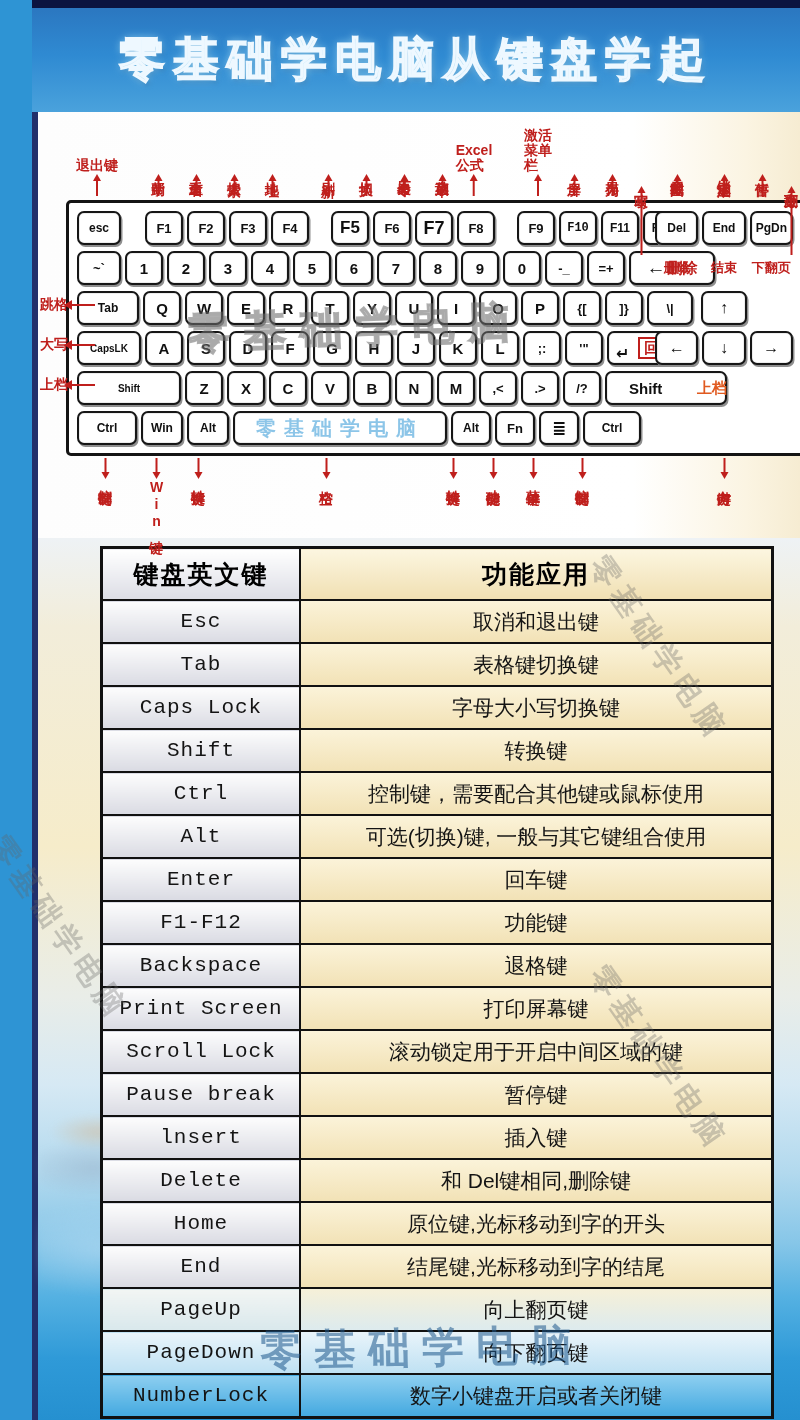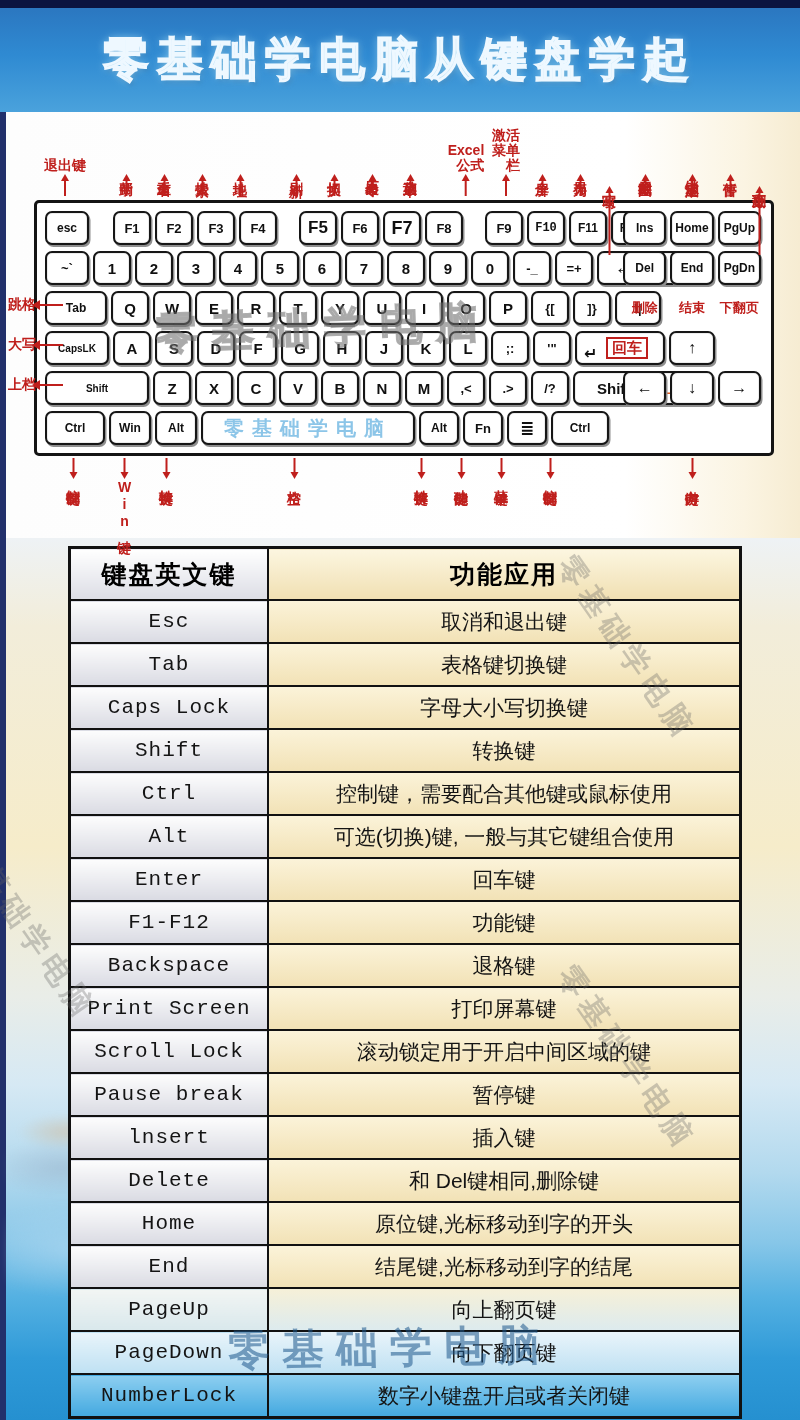--- a/index.html
+++ b/index.html
@@ -1,18 +1,18 @@
 <!DOCTYPE html>
 <html><head>
 <meta charset="utf-8">
 <style>
   html,body{margin:0;padding:0;}
   body{width:800px;height:1420px;overflow:hidden;position:relative;
        font-family:"Liberation Sans","DejaVu Sans",sans-serif;background:#2e94d4;}
-  .poster{position:absolute;inset:0;}
+  .poster{position:absolute;inset:0;padding-left:32px;}
 
   
   .top-strip{height:8px;background:#0b1440;}
   .sky{height:104px;background:linear-gradient(180deg,#2b77c0 0%,#2f8ad2 45%,#4aa2dc 100%);
        display:flex;align-items:center;justify-content:center;}
   .sky h1{margin:0;font-size:46px;font-weight:bold;letter-spacing:8px;color:#bfe4f7;
        -webkit-text-stroke:1.5px #eef8ff;
        text-shadow:0 0 9px rgba(150,210,240,.95),2px 3px 4px rgba(30,100,160,.55);}
 
   
@@ -38,21 +38,21 @@
   .k-enter .enter-box{border:2px solid #bf1f1c;color:#bf1f1c;font-size:15px;font-weight:bold;
        padding:0 4px;line-height:18px;margin-left:14px;}
   .k-enter .enter-arrow{position:absolute;left:7px;bottom:0px;font-size:16px;color:#111;}
   .k-rshift .red-ann{position:absolute;right:-2px;top:6px;color:#e05a20;font-size:15px;font-weight:bold;}
   .k-space .space-wm{color:#79bce4;font-size:20px;font-weight:bold;letter-spacing:8px;opacity:.85;}
 
   
   .ann-top{position:absolute;display:flex;flex-direction:column;align-items:center;
        bottom:342px;transform:translateX(-50%);z-index:7;}
   .ann-top.long{bottom:283px;}
-  .ann-lab{color:#bf1f1c;font-weight:bold;font-size:14px;line-height:15px;text-align:right;}
+  .ann-lab{color:#bf1f1c;font-weight:bold;font-size:14px;line-height:15px;text-align:left;}
   .vtext{writing-mode:vertical-lr;text-orientation:upright;letter-spacing:1px;}
   .mline{white-space:pre-line;}
   .tri-up{width:0;height:0;border-left:4px solid transparent;border-right:4px solid transparent;
        border-bottom:7px solid #bf1f1c;margin-top:1px;}
   .tri-down{width:0;height:0;border-left:4px solid transparent;border-right:4px solid transparent;
        border-top:7px solid #bf1f1c;}
   .vline{width:2px;background:#bf1f1c;}
   .ann-top .vline{height:15px;}
   .ann-top.long .vline{height:62px;}
   .ann-bot{position:absolute;top:346px;display:flex;flex-direction:column;align-items:center;
@@ -202,25 +202,20 @@
               <span class="space-wm">零基础学电脑</span>
             </div>
             <div class="key" style="font-size: 12px; width: 36px;">Alt</div>
             <div class="key" style="font-size: 13px; width: 36px;">Fn</div>
             <div class="key" style="font-size: 17px; width: 36px;">≣</div>
             <div class="key" style="font-size: 12px; width: 54px;">Ctrl</div>
           </div>
         </div>
       <div class="kb-nav" id="kbNav">
           <div class="kb-row">
-            <div class="key" style="font-size: 12px;">Ins</div>
-            <div class="key" style="font-size: 12px;">Home</div>
-            <div class="key" style="font-size: 12px;">PgUp</div>
-          </div>
-          <div class="kb-row">
             <div class="key" style="font-size: 12px;">Del</div>
             <div class="key" style="font-size: 12px;">End</div>
             <div class="key" style="font-size: 12px;">PgDn</div>
           </div>
           <div class="kb-row">
             <span class="nav-label">删除</span>
             <span class="nav-label">结束</span>
             <span class="nav-label">下翻页</span>
           </div>
           <div class="kb-row">
@@ -274,21 +269,21 @@
       <div class="ann-top" style="left: 366px;">
         <div class="ann-lab vtext">历史命令</div>
         <div class="tri-up"></div>
         <div class="vline"></div>
       </div>
       <div class="ann-top" style="left: 404px;">
         <div class="ann-lab vtext">启动菜单</div>
         <div class="tri-up"></div>
         <div class="vline"></div>
       </div>
-      <div class="ann-top" style="left: 460px;">
+      <div class="ann-top" style="left: 436px;">
         <div class="ann-lab mline">Excel
 公式</div>
         <div class="tri-up"></div>
         <div class="vline"></div>
       </div>
       <div class="ann-top" style="left: 500px;">
         <div class="ann-lab mline">激活
 菜单
 栏</div>
         <div class="tri-up"></div>

